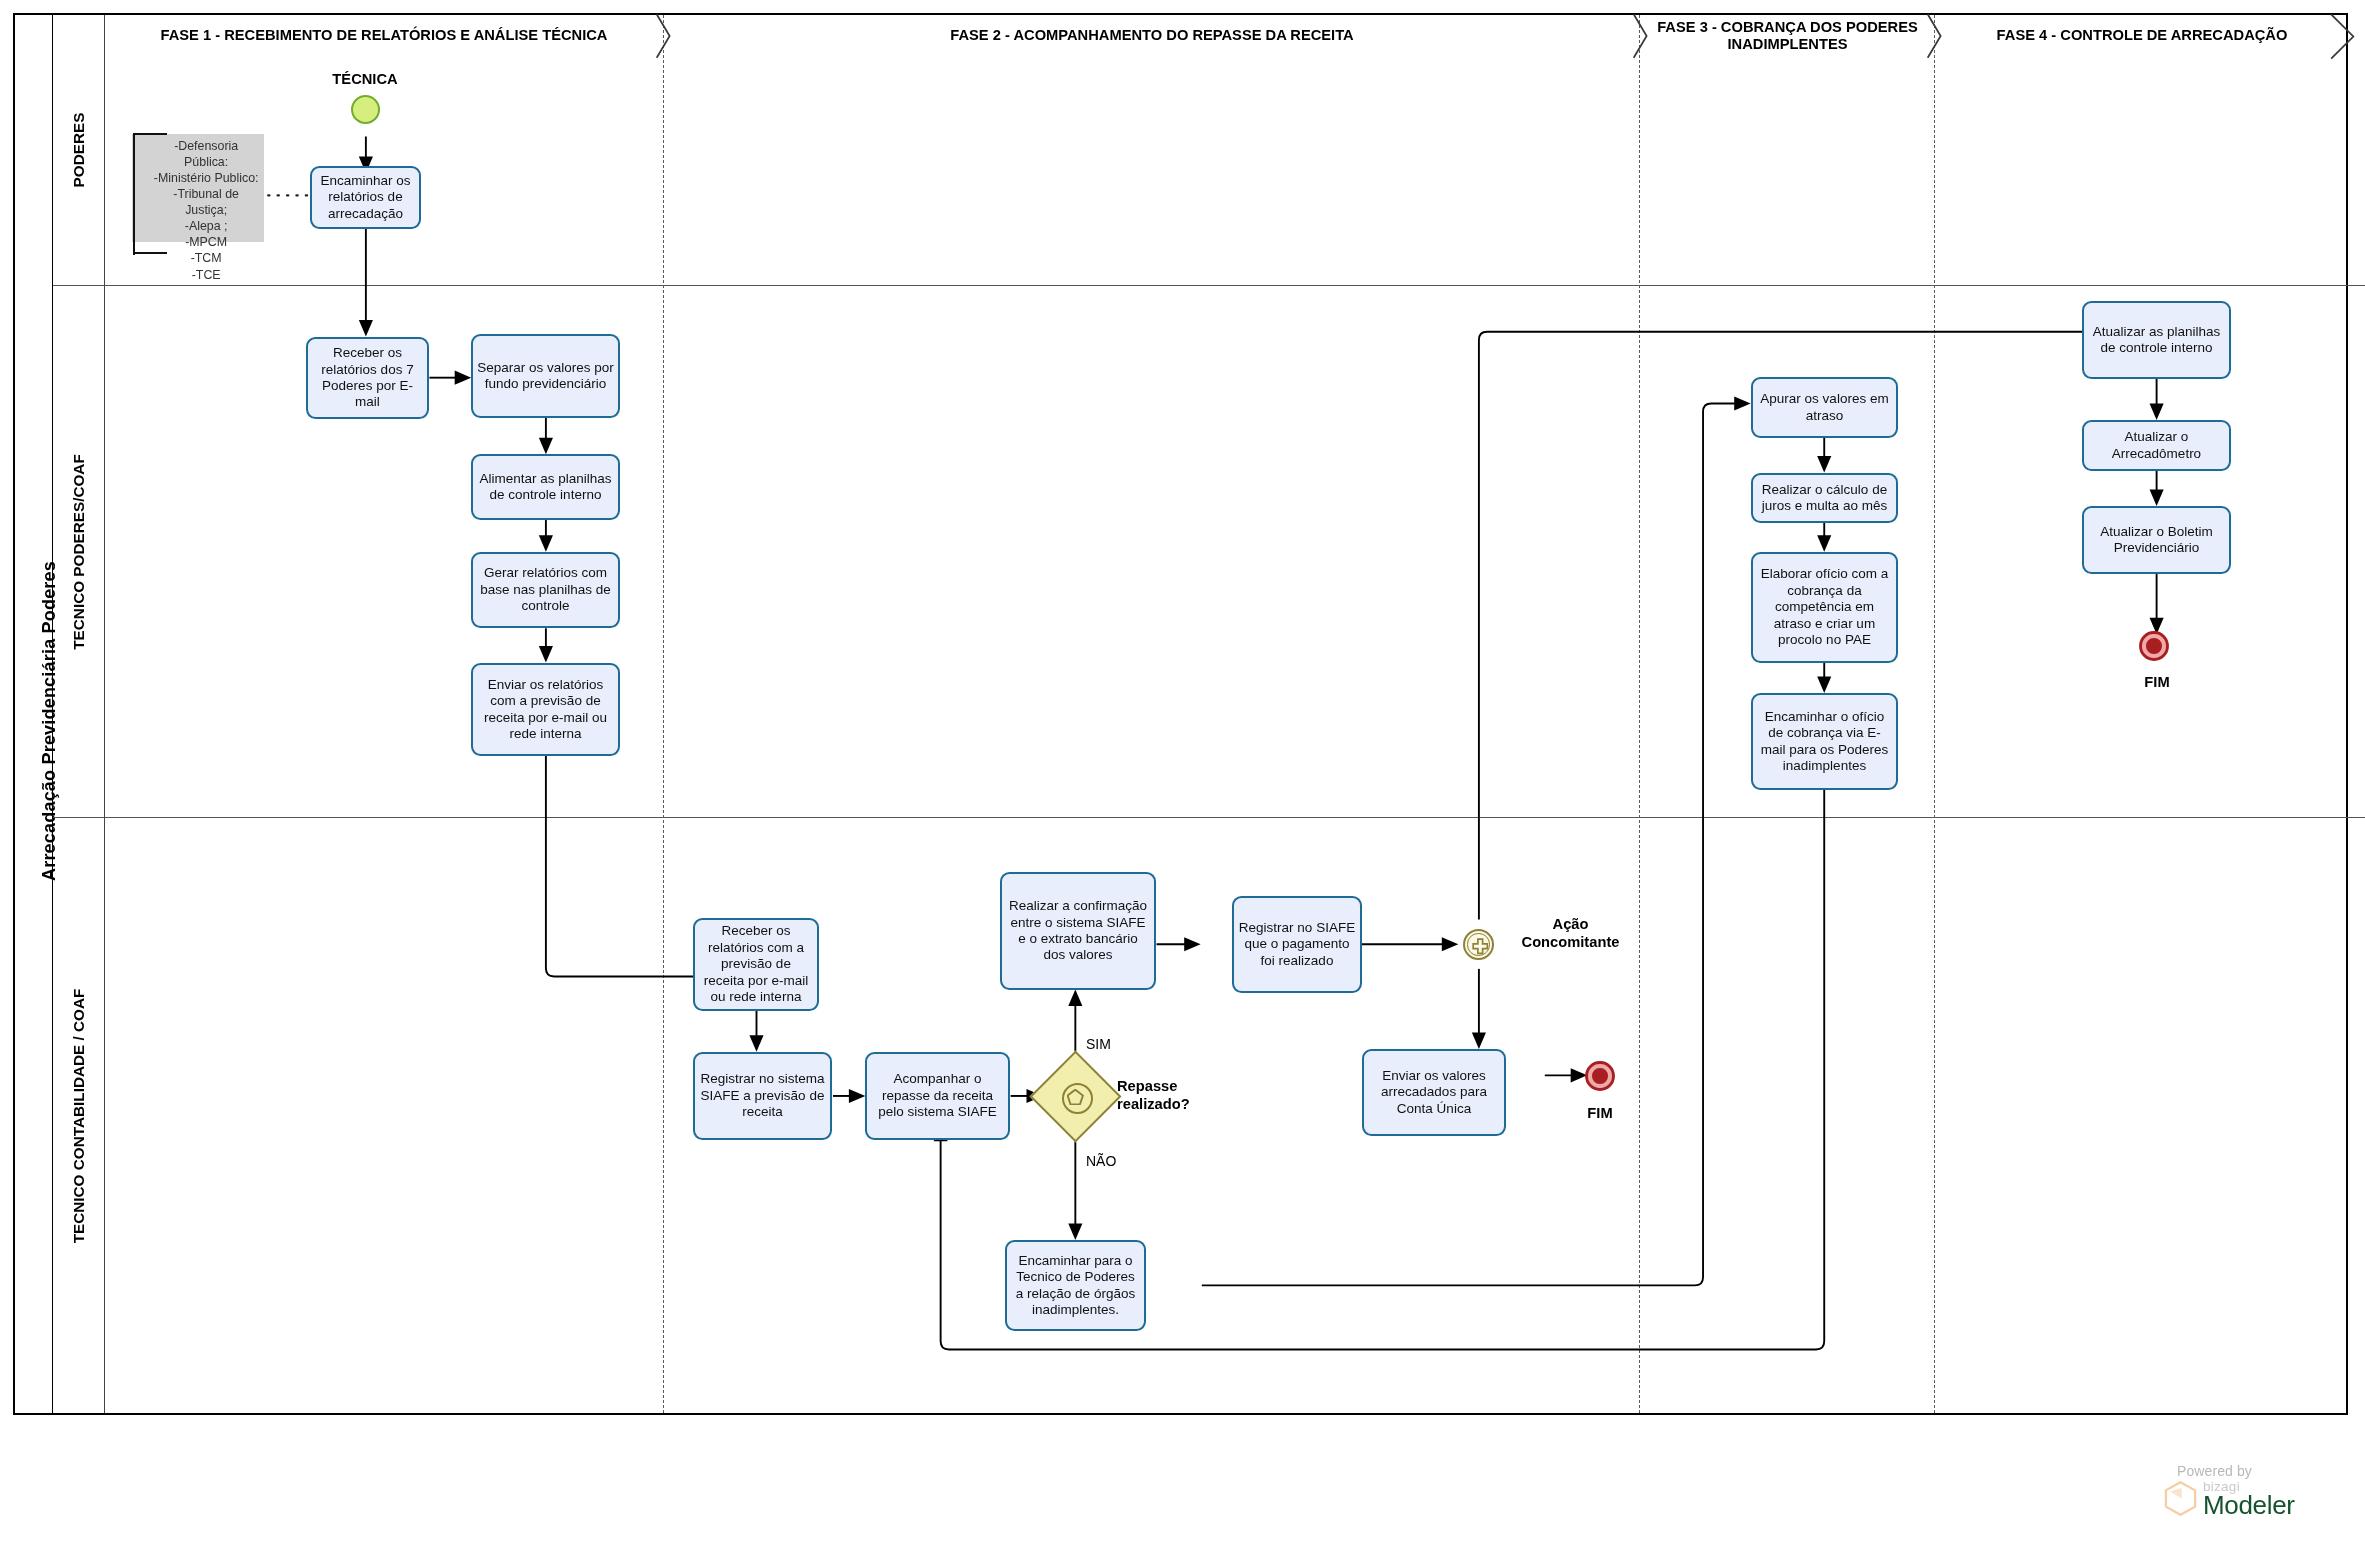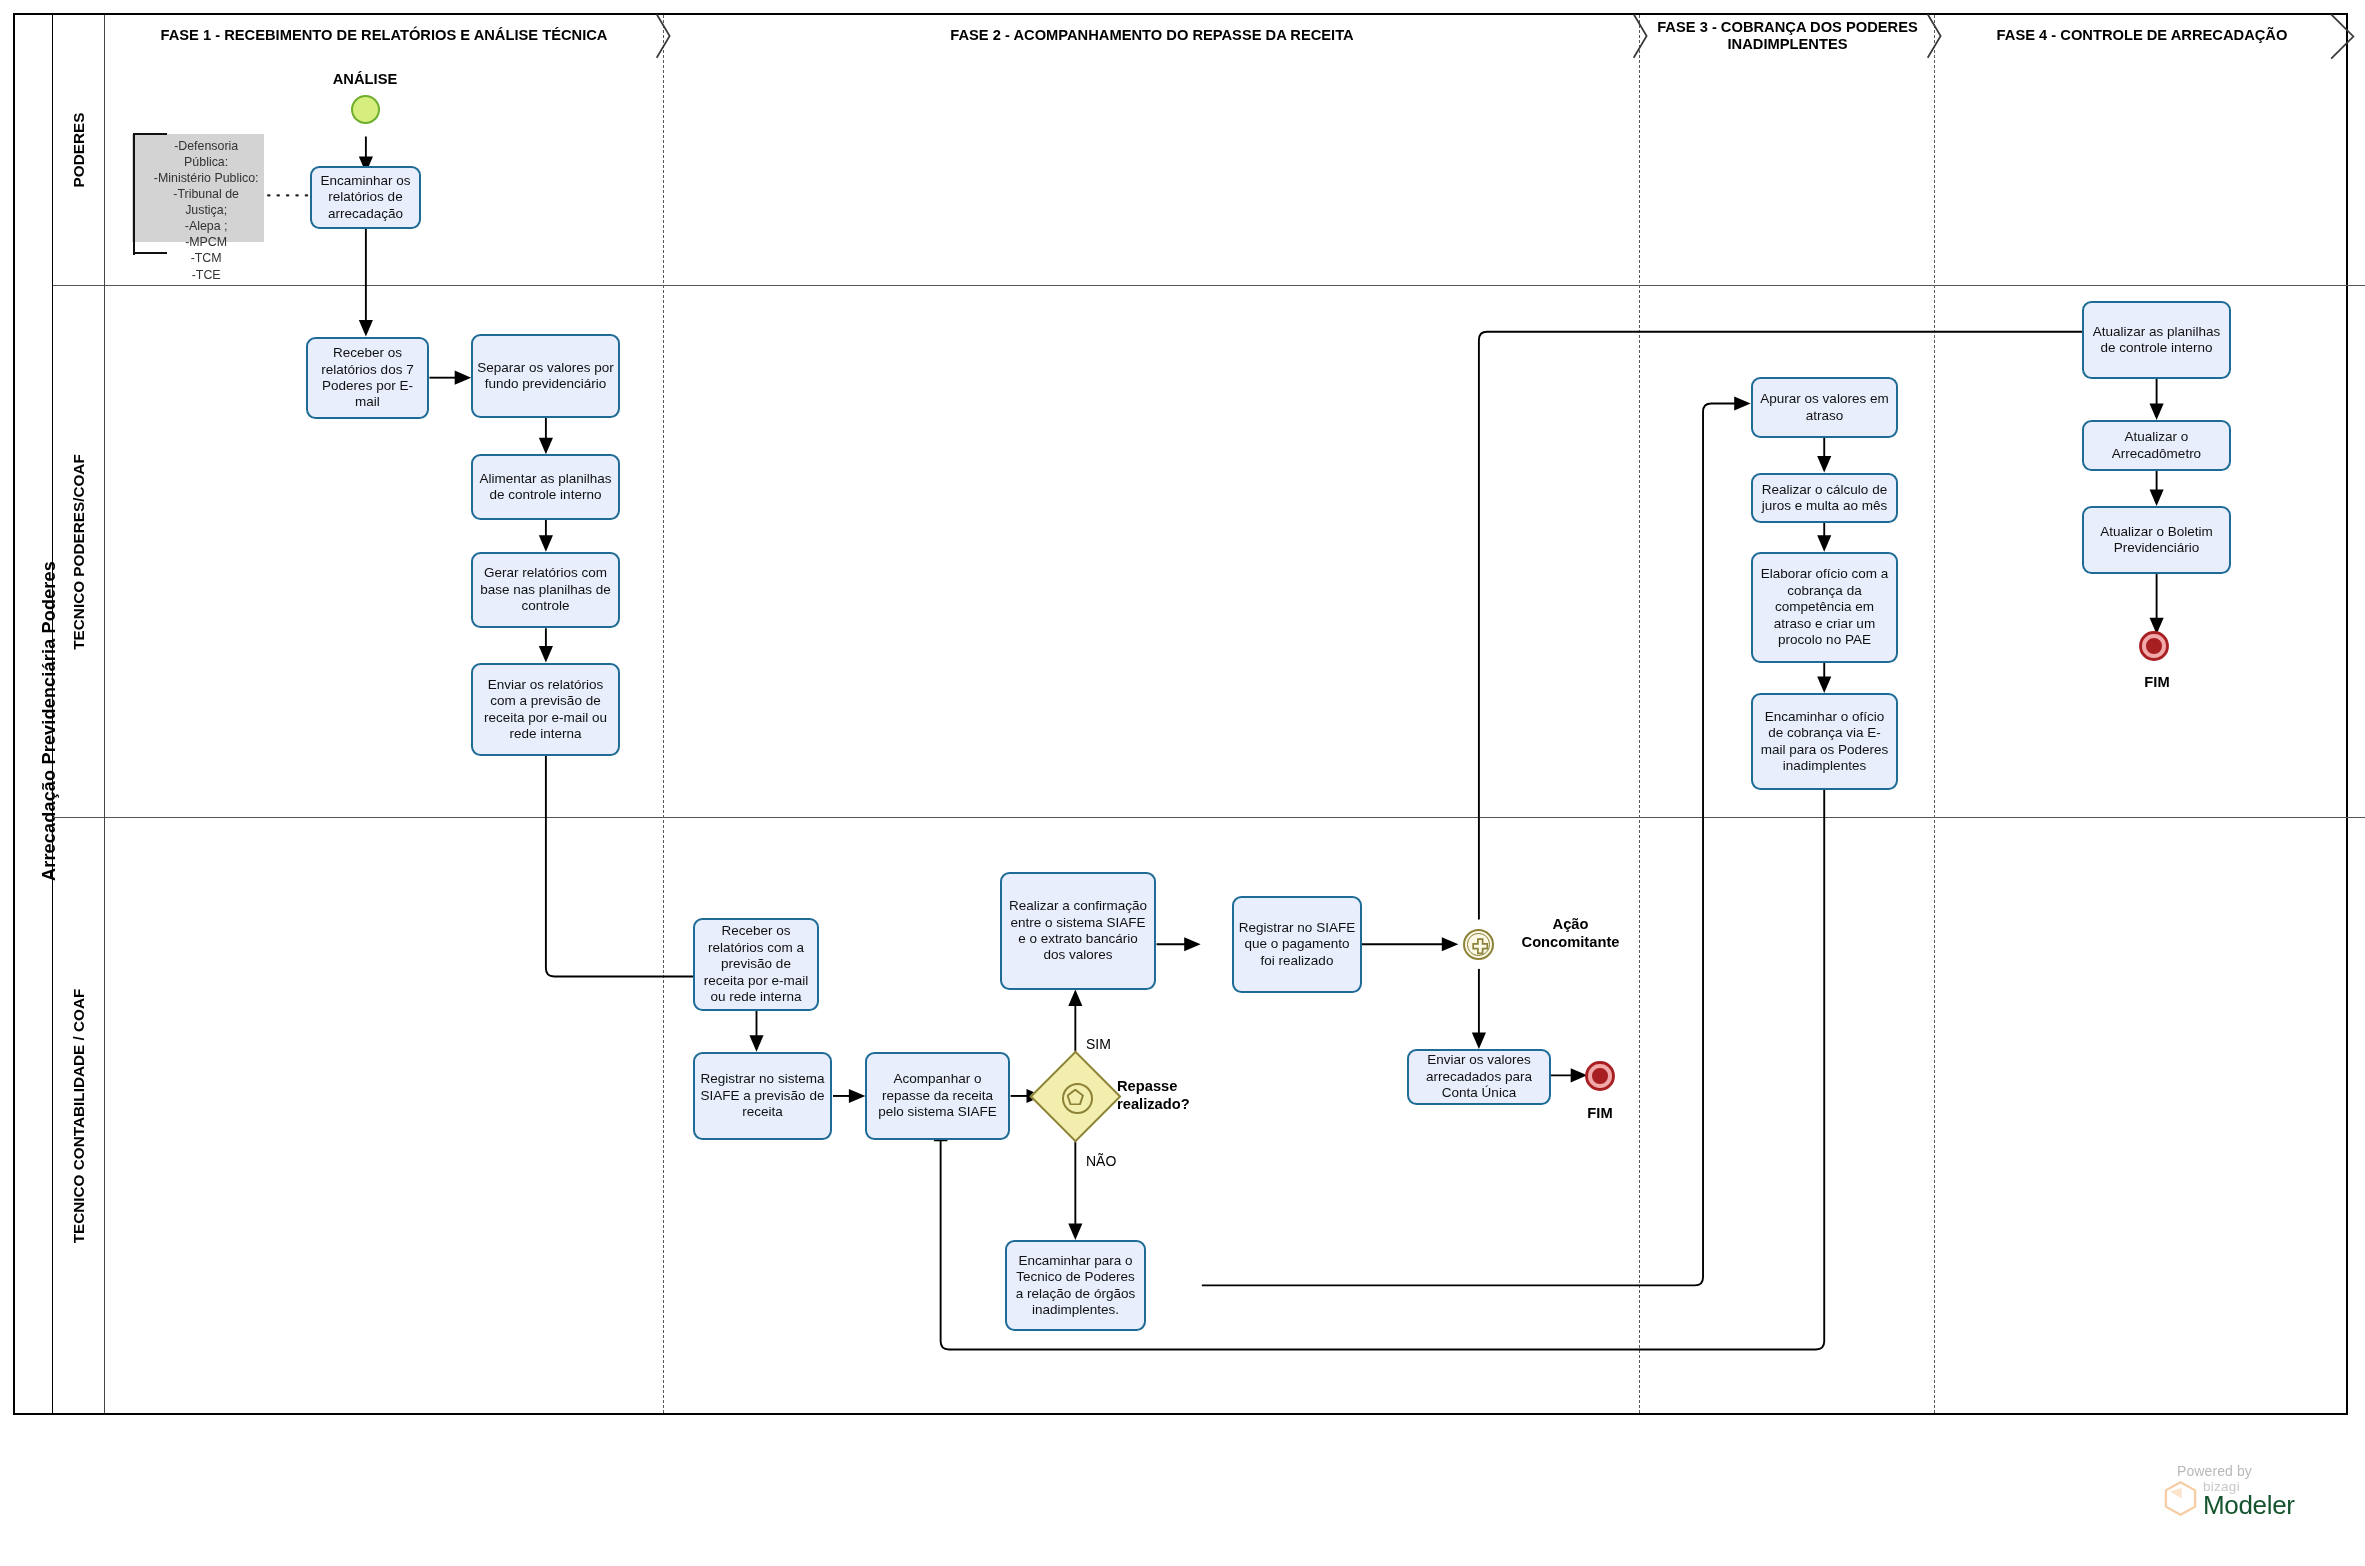--- a/index.html
+++ b/index.html
@@ -203,21 +203,21 @@
     <div>-Tribunal de Justiça;</div>
     <div>-Alepa ;</div>
     <div>-MPCM</div>
     <div>-TCM</div>
     <div>-TCE</div>
   </div>
   <div class="annot-brk" style="left:133px;top:134px;height:121px;"></div>
   <div class="annot-brk-t" style="left:133px;top:133px;width:34px;"></div>
   <div class="annot-brk-b" style="left:133px;top:252px;width:34px;"></div>
 
-  <div class="ev-lbl" style="left:318px;top:71px;width:94px;">ANÁLISE</div>
+  <div class="ev-lbl" style="left:318px;top:71px;width:94px;">TÉCNICA</div>
   <div class="ev-start" style="left:351px;top:95px;width:29px;height:29px;"></div>
 
   <div class="task" style="left:310px;top:166px;width:111px;height:63px;">Encaminhar os relatórios de arrecadação</div>
 
   <div class="task" style="left:306px;top:337px;width:123px;height:82px;">Receber os relatórios dos 7 Poderes por E-mail</div>
 
   <div class="task" style="left:471px;top:334px;width:149px;height:84px;">Separar os valores por fundo previdenciário</div>
 
   <div class="task" style="left:471px;top:454px;width:149px;height:66px;">Alimentar as planilhas de controle interno</div>
 
@@ -269,21 +269,21 @@
   <div class="ev-inter" style="left:1463px;top:929px;width:31px;height:31px;">
     <svg style="position:absolute;left:7px;top:7px;" width="16.5" height="16.5" viewBox="0 0 28 28">
       <path d="M10 2 h8 v8 h8 v8 h-8 v8 h-8 v-8 h-8 v-8 h8 z" fill="none" stroke="#8c8136" stroke-width="2.8"></path>
     </svg>
   </div>
   <div class="ev-lbl-wrap" style="left:1503px;top:916px;width:135px;text-align:center;">
     <div>Ação</div>
     <div>Concomitante</div>
   </div>
 
-  <div class="task" style="left:1407px;top:1049px;width:144px;height:56px;">Enviar os valores arrecadados para Conta Única</div>
+  <div class="task" style="left:1362px;top:1049px;width:144px;height:87px;">Enviar os valores arrecadados para Conta Única</div>
 
   <div class="ev-end" style="left:1588px;top:1064px;width:23.5px;height:23.5px;"></div>
   <div class="ev-lbl" style="left:1556px;top:1105px;width:88px;">FIM</div>
 
   <div class="task" style="left:1005px;top:1240px;width:141px;height:91px;">Encaminhar para o Tecnico de Poderes a relação de órgãos inadimplentes.</div>
 
   <div class="wm">
     <div class="wm-top">Powered by</div>
     <div class="wm-row">
       <div class="wm-hex">

